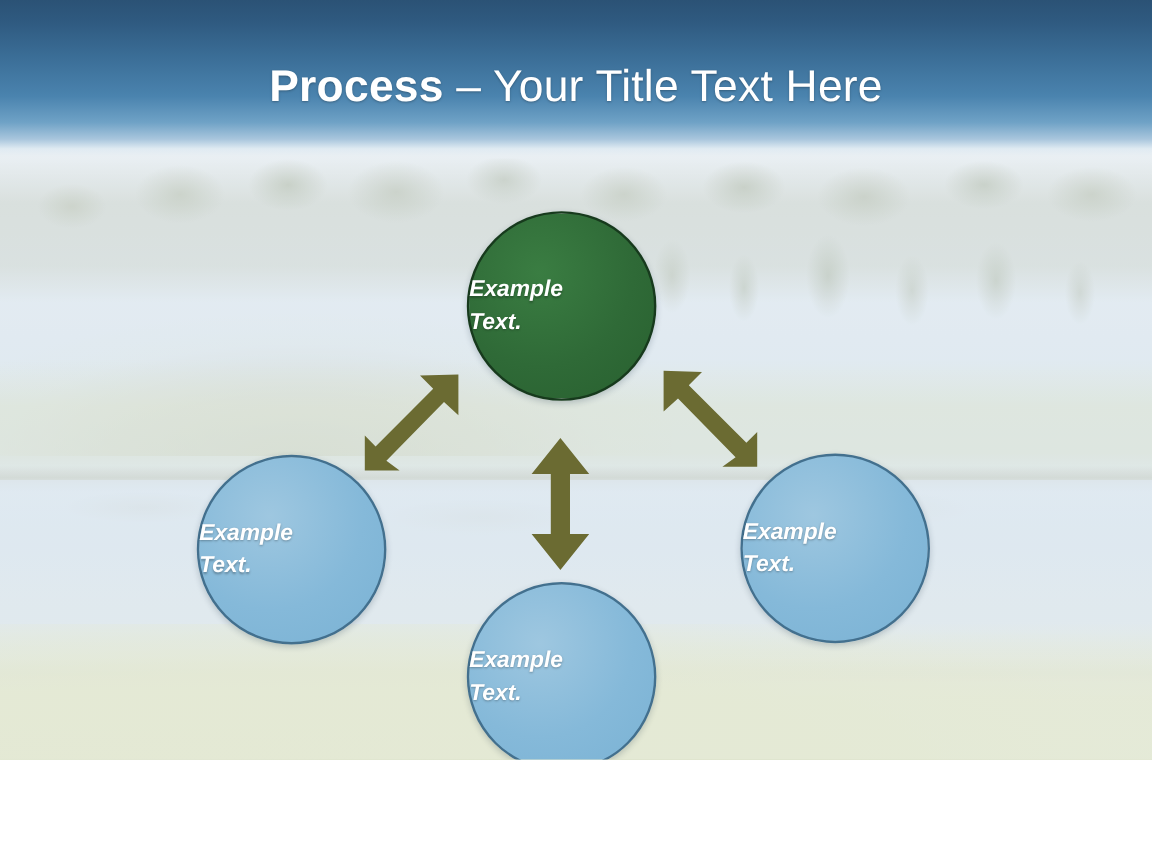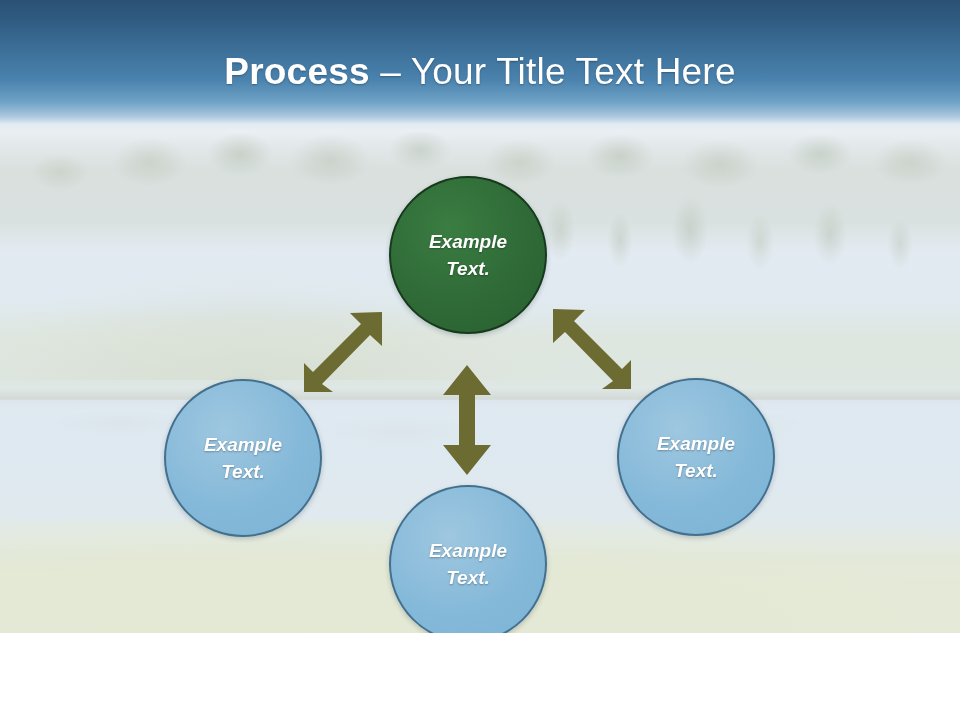--- a/index.html
+++ b/index.html
@@ -194,21 +194,21 @@
   }
   .title .strong { font-weight: bold; }
   .title .light  { font-weight: normal; }
 
   
   .node {
     position: absolute;
     border-radius: 50%;
     display: flex;
     flex-direction: column;
-    align-items: center;
+    align-items: flex-start;
     justify-content: center;
     box-sizing: border-box;
     color: #ffffff;
     font-style: italic;
     font-weight: bold;
     font-size: 19px;
     line-height: 27px;
     text-align: center;
     text-shadow: 0 1px 2px rgba(0,0,0,0.30);
     box-shadow: 0 2px 5px rgba(20,40,60,0.22);

